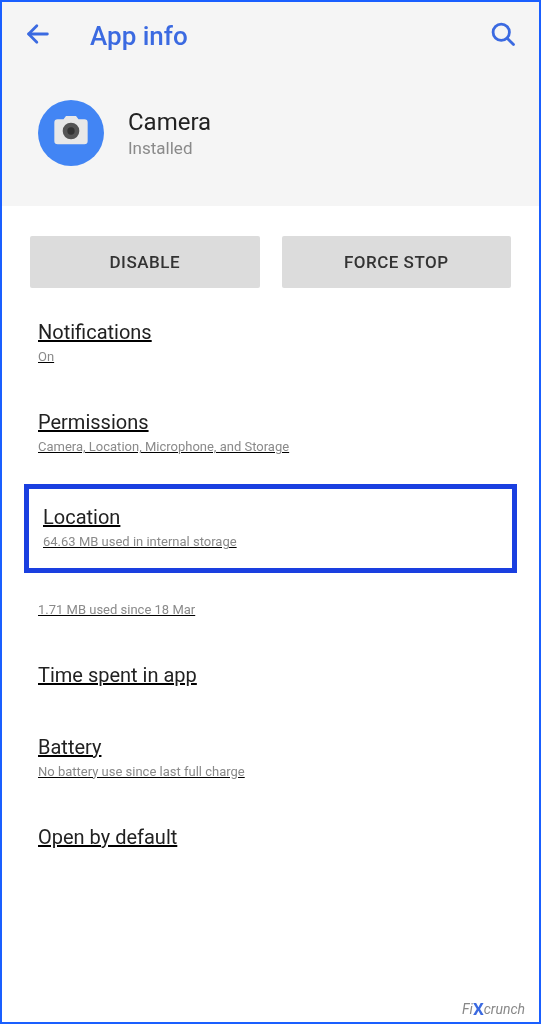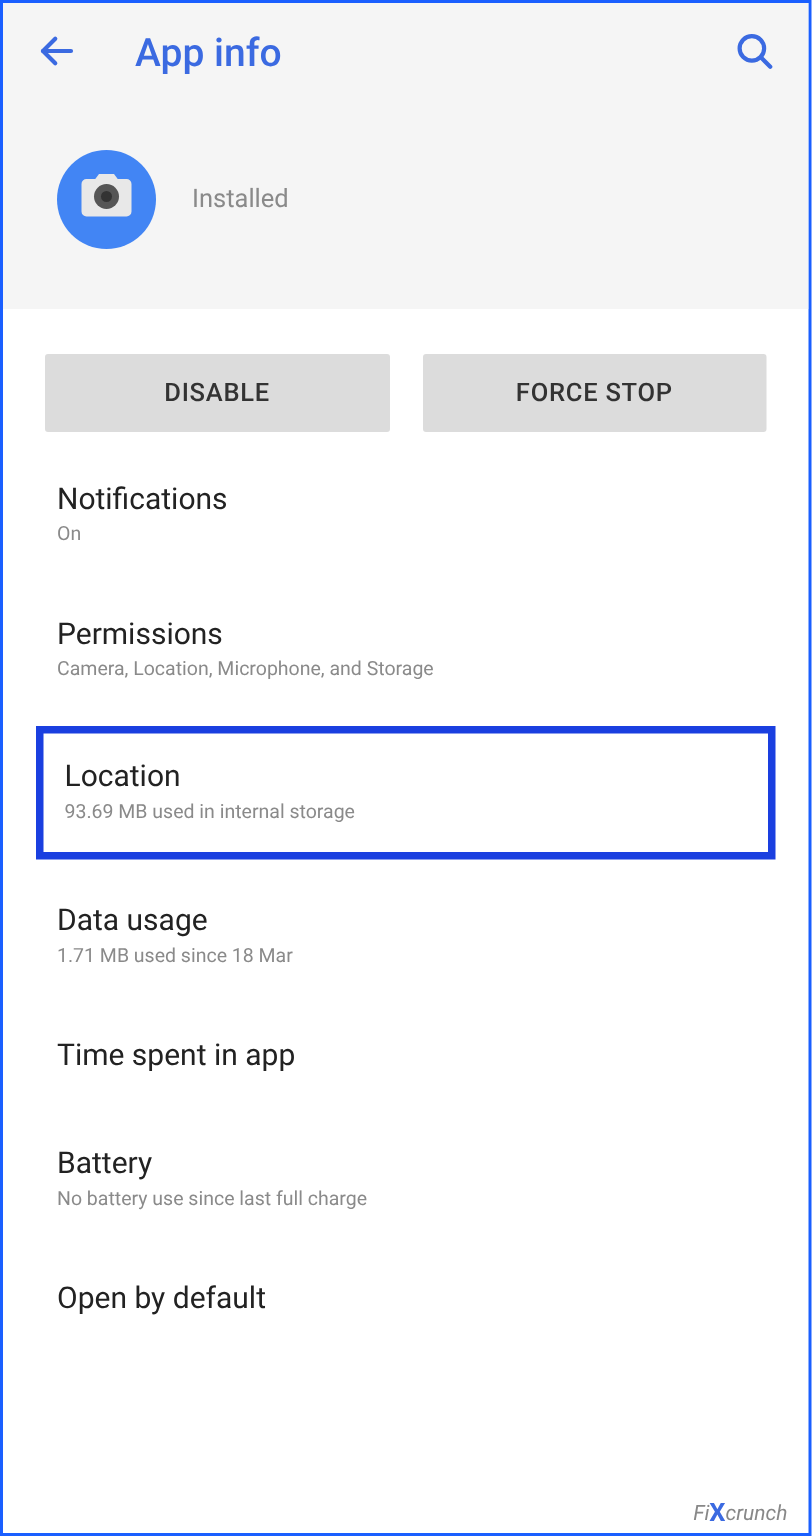--- a/index.html
+++ b/index.html
@@ -14,21 +14,21 @@
   .app-icon-wrap { width: 66px; height: 66px; border-radius: 50%; background: #4285f4; display: flex; align-items: center; justify-content: center; flex-shrink: 0; }
   .app-icon-inner { position: relative; }
   .app-name { font-size: 24px; color: #222; margin-bottom: 2px; }
   .app-status { font-size: 17px; color: #8a8a8a; }
   .app-text { margin-left: 24px; }
   
   .content { padding: 0; }
   .buttons-row { display: flex; gap: 22px; padding: 30px 28px 10px 28px; }
   .btn { flex: 1; background: #dcdcdc; border: none; padding: 16px 25px; font-size: 17px; font-weight: 500; color: #333; letter-spacing: 0.5px; cursor: pointer; border-radius: 2px; }
   
-  .setting-item { padding: 22px 28px 22px 36px; }
+  .setting-item { padding: 22px 28px 22px 36px; text-decoration: underline; }
   .setting-title { font-size: 20px; color: #222; margin-bottom: 4px; }
   .setting-subtitle { font-size: 13px; color: #8a8a8a; line-height: 1.4; }
   
   .highlight-box { border: 5px solid #1a3fe0; margin: 6px 22px; }
   .highlight-box .setting-item { padding: 16px 14px; }
   
   .watermark { position: absolute; bottom: 4px; right: 14px; font-size: 14px; color: #888; font-style: italic; }
   .watermark .x { color: #3b6ae1; font-weight: bold; font-style: normal; font-size: 17px; position: relative; top: 1px; }
 </style>
 </head>
@@ -54,20 +54,21 @@
   <div class="app-icon-wrap">
     <div class="app-icon-inner">
       <svg width="40" height="40" viewBox="0 0 24 24">
           <path fill="#e8e8e8" d="M9 3h6l1.5 2H20a2 2 0 012 2v11a2 2 0 01-2 2H4a2 2 0 01-2-2V7a2 2 0 012-2h3.5L9 3z"></path>
           <circle cx="12" cy="12" r="5" fill="#555"></circle>
           <circle cx="12" cy="12" r="2.2" fill="#333"></circle>
         </svg>
     </div>
   </div>
   <div class="app-text">
+    <div class="app-name">Camera</div>
     <div class="app-status">Installed</div>
   </div>
 </div>
 
 <div class="content">
   <div class="buttons-row">
     <button class="btn">DISABLE</button>
     <button class="btn">FORCE STOP</button>
   </div>
 
@@ -77,26 +78,25 @@
   </div>
 
   <div class="setting-item">
     <div class="setting-title">Permissions</div>
     <div class="setting-subtitle">Camera, Location, Microphone, and Storage</div>
   </div>
 
   <div class="highlight-box">
     <div class="setting-item">
       <div class="setting-title">Location</div>
-      <div class="setting-subtitle">93.69 MB used in internal storage</div>
+      <div class="setting-subtitle">64.63 MB used in internal storage</div>
     </div>
   </div>
 
   <div class="setting-item">
-    <div class="setting-title">Data usage</div>
     <div class="setting-subtitle">1.71 MB used since 18 Mar</div>
   </div>
 
   <div class="setting-item">
     <div class="setting-title">Time spent in app</div>
   </div>
 
   <div class="setting-item">
     <div class="setting-title">Battery</div>
     <div class="setting-subtitle">No battery use since last full charge</div>

